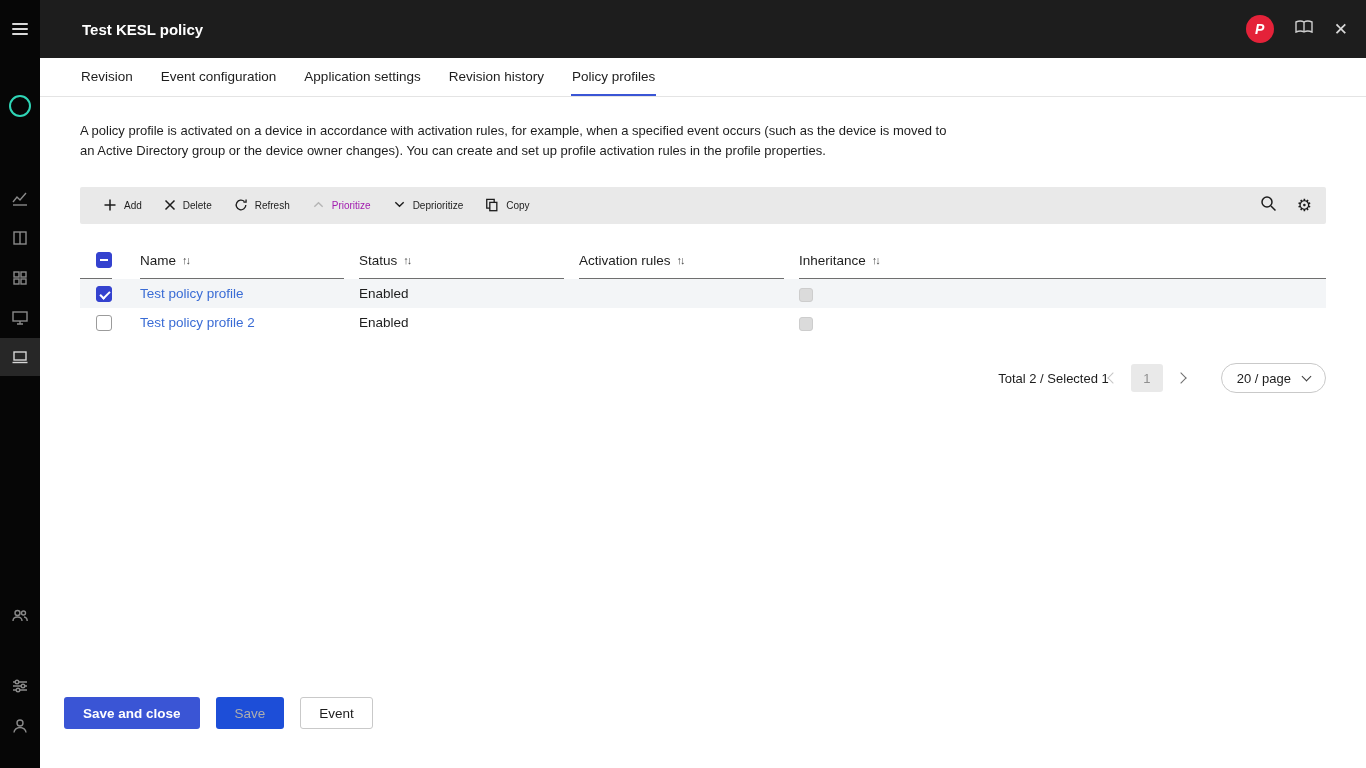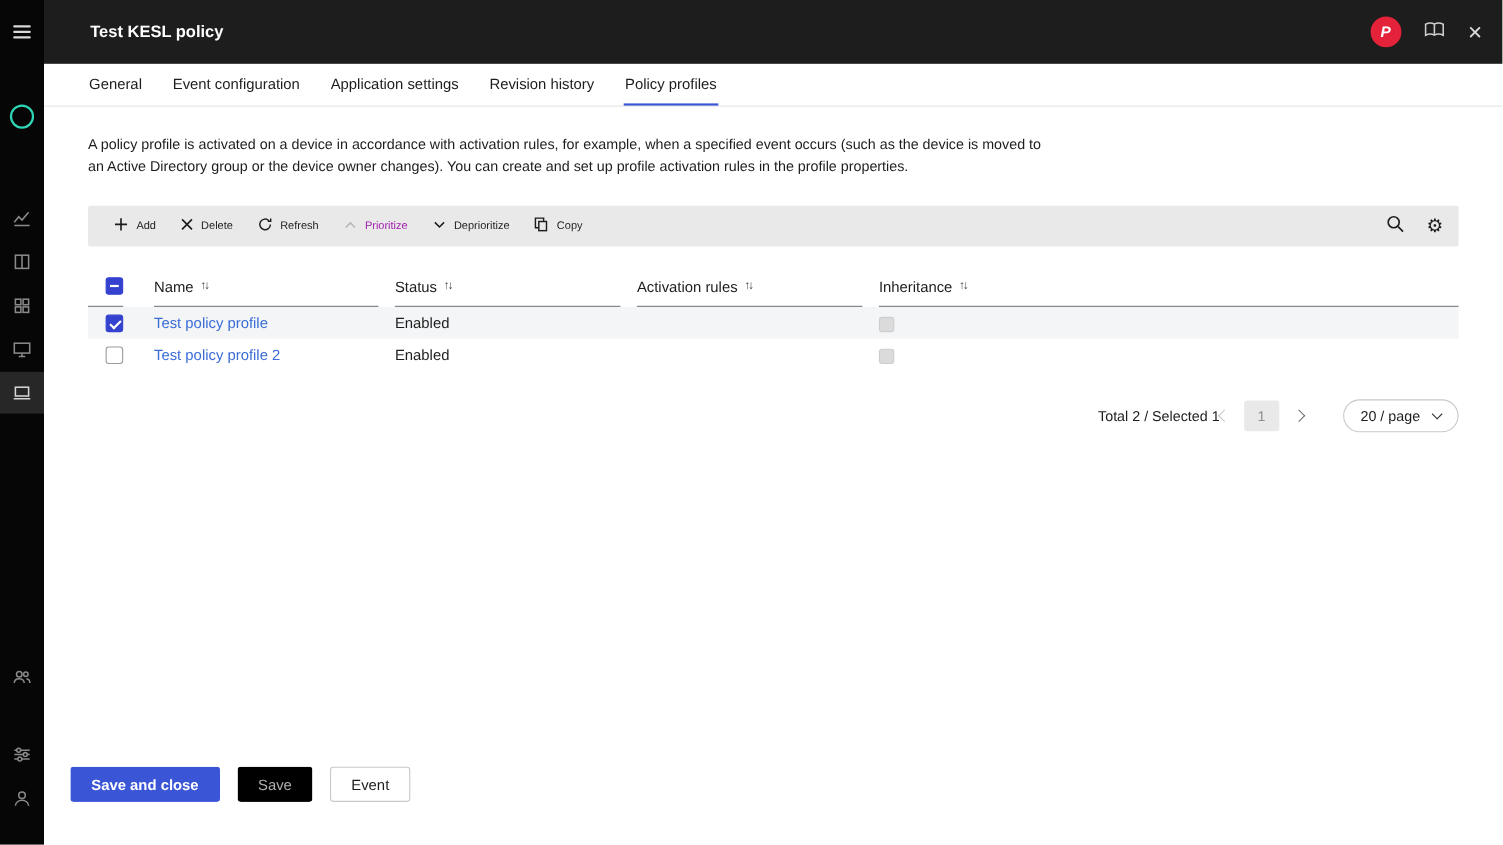--- a/index.html
+++ b/index.html
@@ -72,21 +72,21 @@
   .chev.right { transform:rotate(-135deg); }
   .chev.disabled { border-color:#c6c6c6; cursor:default; }
   .page-num { min-width:32px; height:28px; background:#e9e9e9; border-radius:3px; color:#8f8f8f; display:flex; align-items:center; justify-content:center; cursor:pointer; }
   .page-size { margin-left:22px; display:flex; align-items:center; gap:12px; height:30px; padding:0 15px; border:1px solid #c9c9c9; border-radius:15px; cursor:pointer; color:#1d1d1d; }
   .chev-down { width:7px; height:7px; border-left:1.5px solid #3c3c3c; border-bottom:1.5px solid #3c3c3c; transform:rotate(-45deg); margin-top:-3px; }
 
   
   .actions { position:absolute; left:24px; bottom:39px; display:flex; gap:16px; }
   .btn { height:32px; padding:0 18px; border-radius:3px; font-size:13.5px; display:flex; align-items:center; justify-content:center; cursor:pointer; border:1px solid transparent; font-family:"Liberation Sans", sans-serif; }
   .btn.primary { background:#3a55d5; color:#fff; font-weight:700; }
-  .btn.disabled { background:#000000; color:#aeaeae; cursor:default; }
+  .btn.disabled { background:#1d4ed8; color:#aeaeae; cursor:default; }
   .btn.secondary { background:#fff; border-color:#c9c9c9; color:#1d1d1d; }
 </style>
 </head>
 <body>
 
 <div class="app">
 
   <div class="sidebar">
     <div class="side-icon" style="top:12px;height:34px;">
       <div class="burger">
@@ -165,21 +165,21 @@
           </svg>
       </div>
       <div class="close-x">✕</div>
     </div>
   </div>
 
   <div class="main">
 
     <div class="tabs">
       <div class="tab">
-          <span>General</span>
+          <span>Revision</span>
         </div>
       <div class="tab">
           <span>Event configuration</span>
         </div>
       <div class="tab">
           <span>Application settings</span>
         </div>
       <div class="tab">
           <span>Revision history</span>
         </div>

